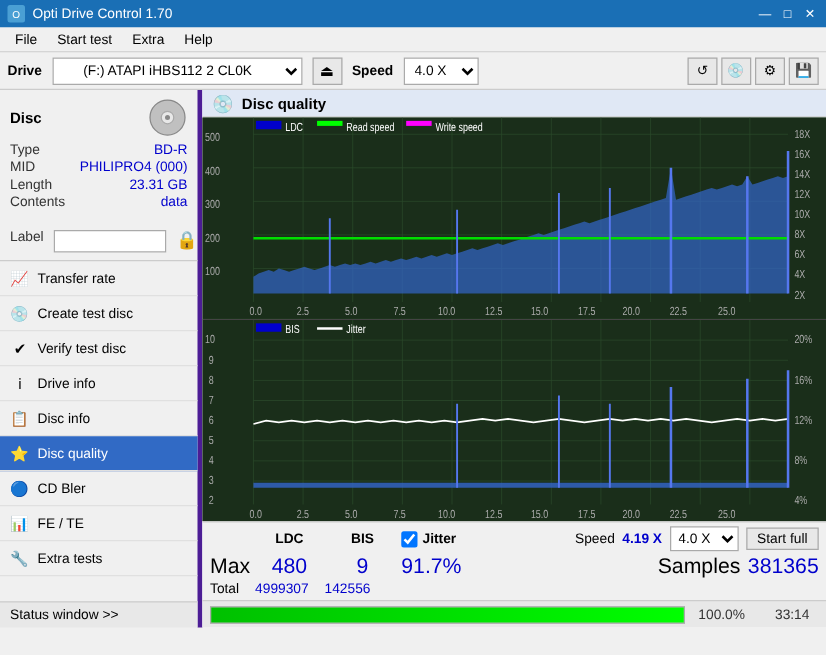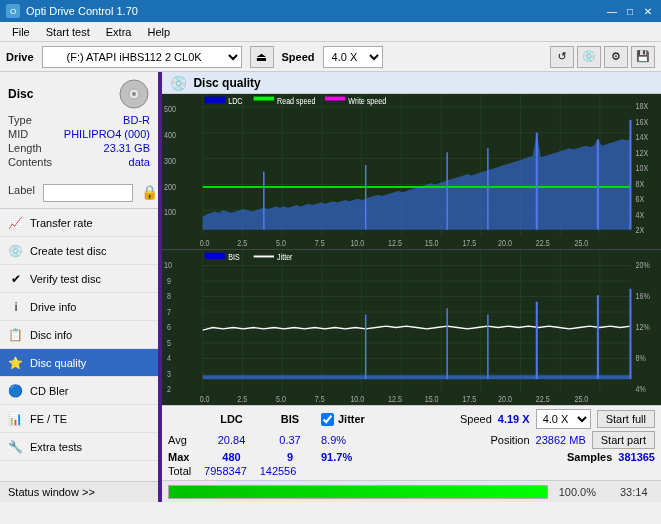--- a/index.html
+++ b/index.html
@@ -357,42 +357,33 @@
           <span style="font-weight:bold;">Jitter</span>
         </div>
         <span style="font-size:11px;">Speed</span>
         <span style="color:#0000cc; font-weight:bold;">4.19 X</span>
         <select class="speed-select2" style="width:55px;">
           <option>4.0 X</option>
         </select>
         <button class="start-full-btn">Start full</button>
       </div>
 
-      <div style="display:flex; align-items:center; padding:1px 6px; gap:6px; font-size:11px;">
-        <div style="width:30px;">Avg</div>
-        <div style="width:55px; text-align:center; color:#0000cc;">20.84</div>
-        <div style="width:50px; text-align:center; color:#0000cc;">0.37</div>
-        <div style="flex:1; color:#0000cc;">8.9%</div>
-        <span>Position</span>
-        <span style="color:#0000cc;">23862 MB</span>
-        <button class="start-part-btn">Start part</button>
-      </div>
-
-      <div style="display:flex; align-items:center; padding:1px 6px; gap:6px; font-size:11px;font-weight:bold;">
+
+      <div style="display:flex; align-items:center; padding:1px 6px; gap:6px; font-size:17px;">
         <div style="width:30px;">Max</div>
         <div style="width:55px; text-align:center; color:#0000cc;">480</div>
         <div style="width:50px; text-align:center; color:#0000cc;">9</div>
         <div style="flex:1; color:#0000cc;">91.7%</div>
         <span>Samples</span>
         <span style="color:#0000cc;">381365</span>
       </div>
 
       <div style="display:flex; align-items:center; padding:1px 6px; gap:0; font-size:11px;">
         <div style="width:30px;">Total</div>
-        <div style="width:55px; text-align:center; color:#0000cc;">7958347</div>
+        <div style="width:55px; text-align:center; color:#0000cc;">4999307</div>
         <div style="width:50px; text-align:center; color:#0000cc;">142556</div>
       </div>
     </div>
 
     <div class="progress-bar-container">
       <div class="progress-track">
         <div class="progress-fill" style="width:100%;"></div>
       </div>
       <span class="progress-text">100.0%</span>
       <span class="time-text">33:14</span>

